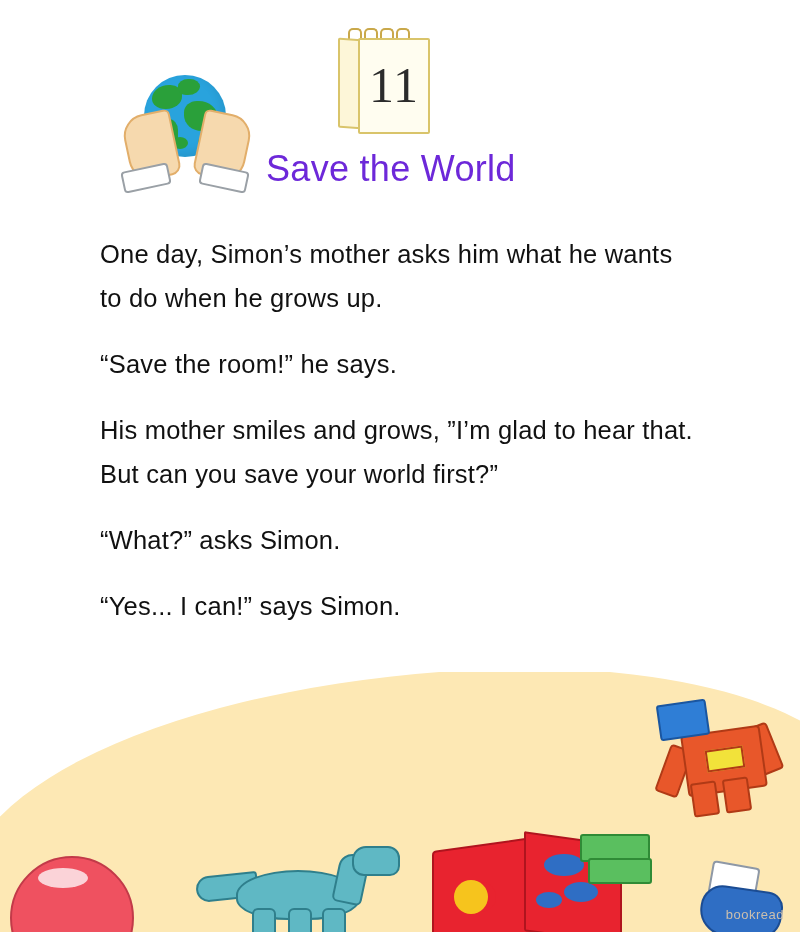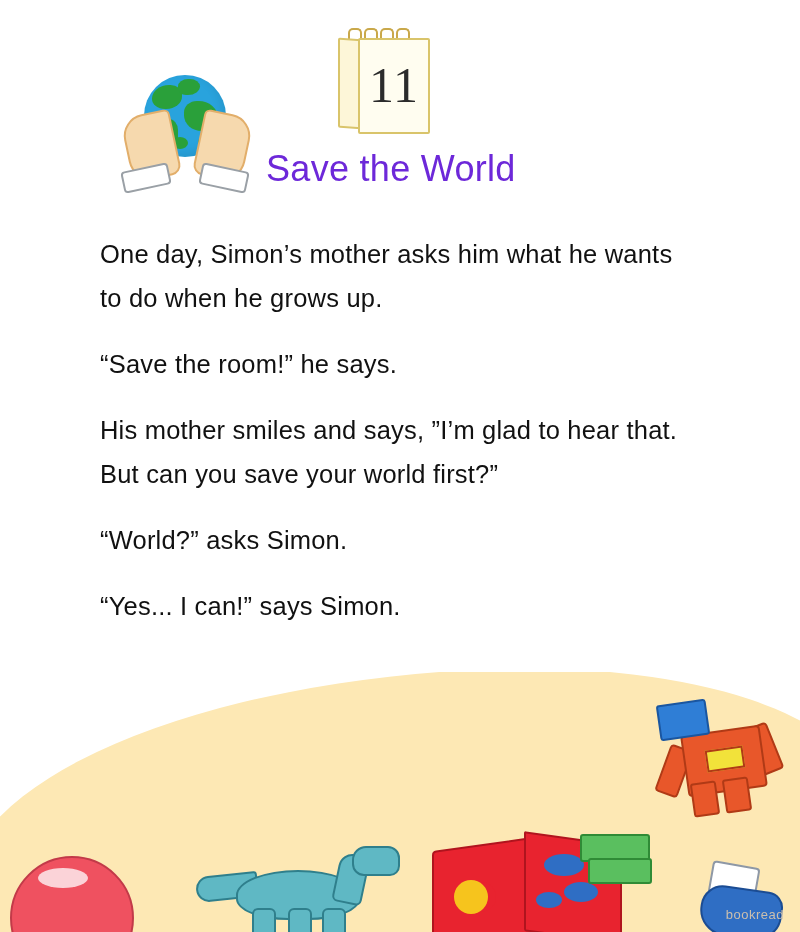--- a/index.html
+++ b/index.html
@@ -503,22 +503,22 @@
         <div class="cal-number">11</div>
       </div>
     </div>
 
     <div class="chapter-title">Save the World</div>
   </div>
 
   <div class="body-text">
     <p class="para">One day, Simon’s mother asks him what he wants to do when he grows up.</p>
     <p class="para">“Save the room!” he says.</p>
-    <p class="para">His mother smiles and says, ”I’m glad to hear that. But can you save your world first?”</p>
-    <p class="para">“World?” asks Simon.</p>
+    <p class="para">His mother smiles and grows, ”I’m glad to hear that. But can you save your world first?”</p>
+    <p class="para">“What?” asks Simon.</p>
     <p class="para">“Yes... I can!” says Simon.</p>
   </div>
 
   <div class="page-number">22</div>
 
   <div class="floor">
     <div class="floor-shape"></div>
 
     <div class="ball">
       <div class="ball-hl"></div>

